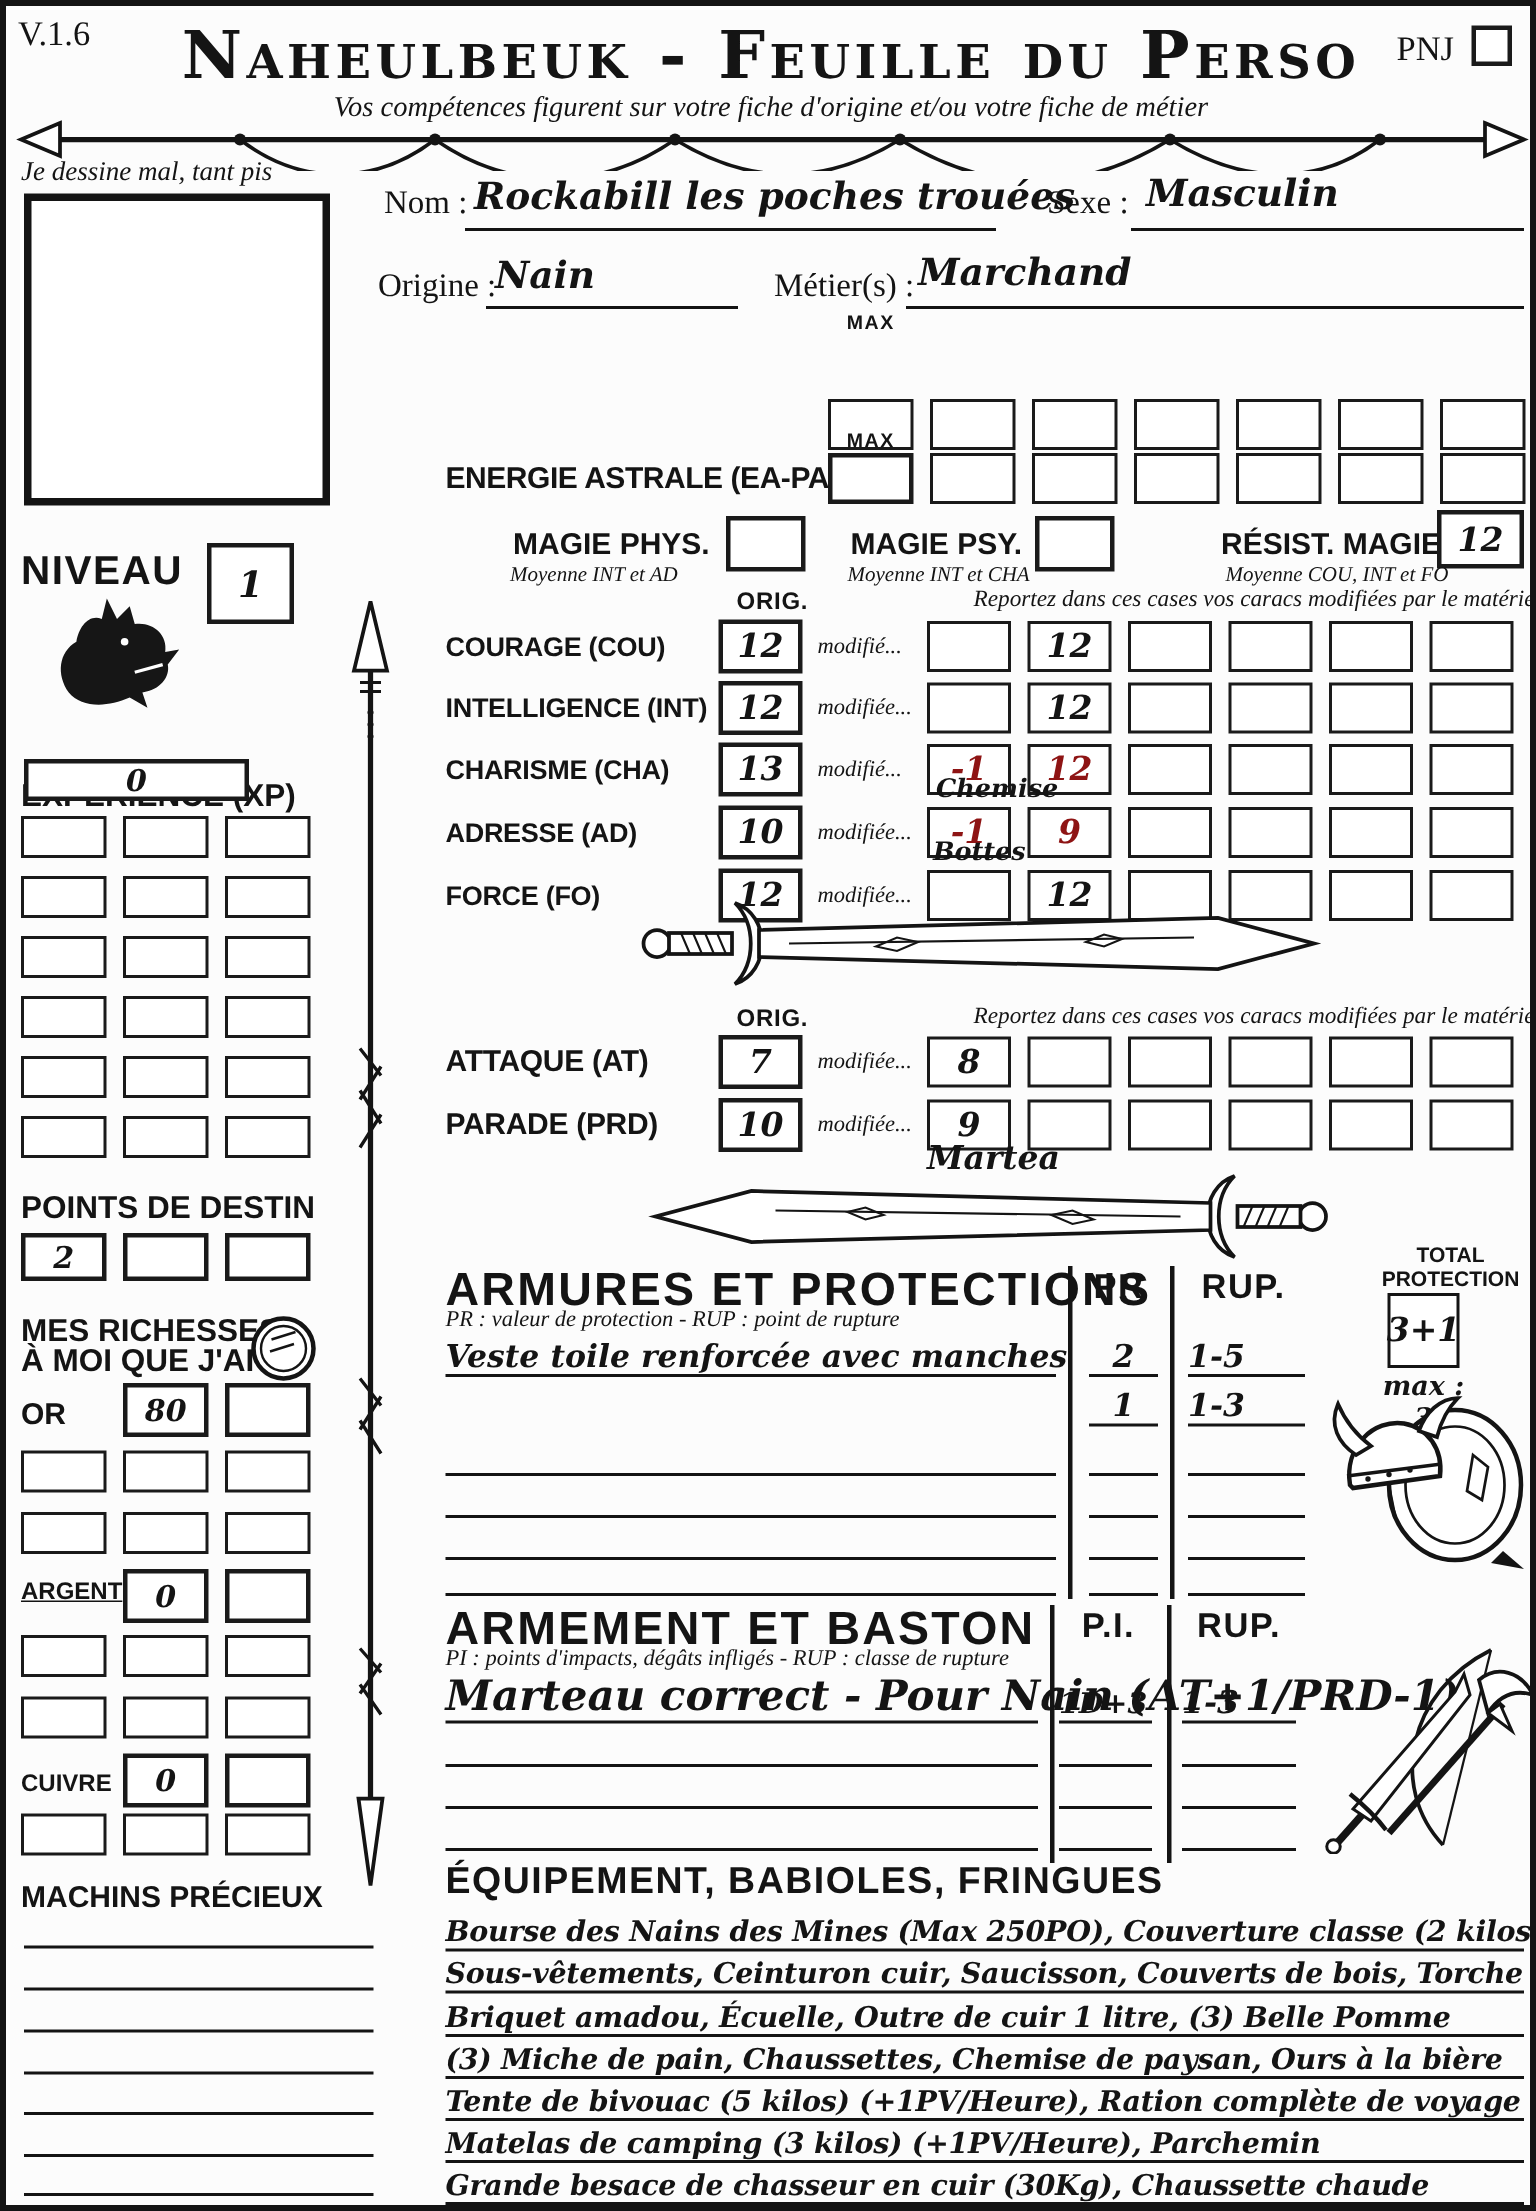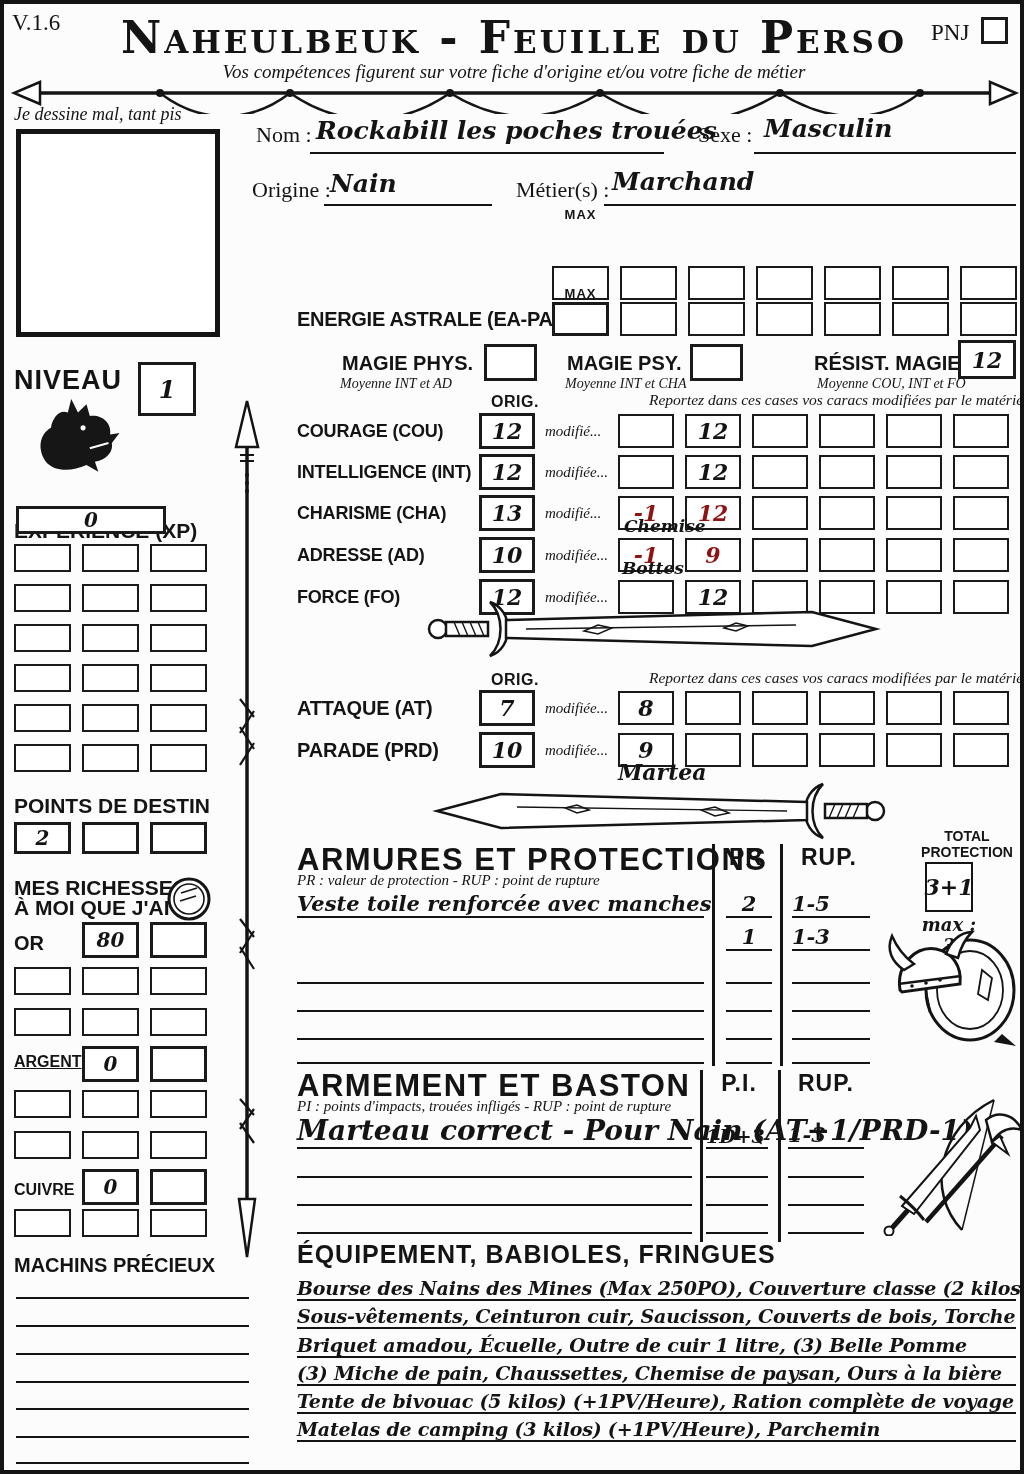--- a/index.html
+++ b/index.html
@@ -448,21 +448,21 @@
     <path d="M16,58 L79,50" stroke="#141414" stroke-width="2.4" fill="none"></path>
     <circle cx="30" cy="60" r="1.8" fill="#141414"></circle>
       <circle cx="44" cy="57" r="1.8" fill="#141414"></circle>
       <circle cx="58" cy="54" r="1.8" fill="#141414"></circle>
     <path d="M22,44 C10,36 4,24 10,10 C16,24 24,32 32,38 Z" fill="#fff" stroke="#141414" stroke-width="2.5"></path>
     <path d="M64,28 C68,16 78,6 90,6 C82,14 78,24 76,32 Z" fill="#fff" stroke="#141414" stroke-width="2.5"></path>
     <path d="M44,66 L48,86" stroke="#141414" stroke-width="2.4" fill="none"></path>
   </svg>
 
   <div class="abs sec-title" style="left:293px;top:1064px;">ARMEMENT ET BASTON</div>
-  <div class="abs serit sec-sub" style="left:293px;top:1094px;">PI : points d'impacts, trouées infligés - RUP : point de rupture</div>
+  <div class="abs serit sec-sub" style="left:293px;top:1094px;">PI : points d'impacts, dégâts infligés - RUP : classe de rupture</div>
   <div class="abs vline" style="left:696px;top:1066px;height:172px;"></div>
   <div class="abs vline" style="left:774px;top:1066px;height:172px;"></div>
   <div class="abs colhead" style="left:699px;top:1066px;width:72px;">P.I.</div>
   <div class="abs colhead" style="left:779px;top:1066px;width:86px;">RUP.</div>
 
   <div class="abs linefield" style="left:293px;top:1113px;width:395px;height:30px;">
       <span class="hand nw" style="font-size:28px;margin-top:12px;">Marteau correct - Pour Nain (AT+1/PRD-1)</span>
     </div>
   <div class="abs linefield" style="left:702px;top:1113px;width:62px;height:30px;">
       <span class="hand" style="font-size:19px;">1D+3</span>
@@ -508,14 +508,17 @@
     </div>
   <div class="abs linefield" style="left:293px;top:1352px;width:719px;height:28px;">
       <span class="hand nw" style="font-size:19px;letter-spacing:-0.2px;">(3) Miche de pain, Chaussettes, Chemise de paysan, Ours à la bière</span>
     </div>
   <div class="abs linefield" style="left:293px;top:1380px;width:719px;height:28px;">
       <span class="hand nw" style="font-size:19px;letter-spacing:-0.2px;">Tente de bivouac (5 kilos) (+1PV/Heure), Ration complète de voyage</span>
     </div>
   <div class="abs linefield" style="left:293px;top:1408px;width:719px;height:28px;align-items:flex-end;">
       <span class="hand nw" style="font-size:19px;letter-spacing:-0.2px;">Matelas de camping (3 kilos) (+1PV/Heure), Parchemin</span>
     </div>
+  <div class="abs linefield" style="left:293px;top:1436px;width:719px;height:28px;">
+      <span class="hand nw" style="font-size:19px;letter-spacing:-0.2px;">Grande besace de chasseur en cuir (30Kg), Chaussette chaude</span>
+    </div>
 
 </div>
 
 </body></html>

